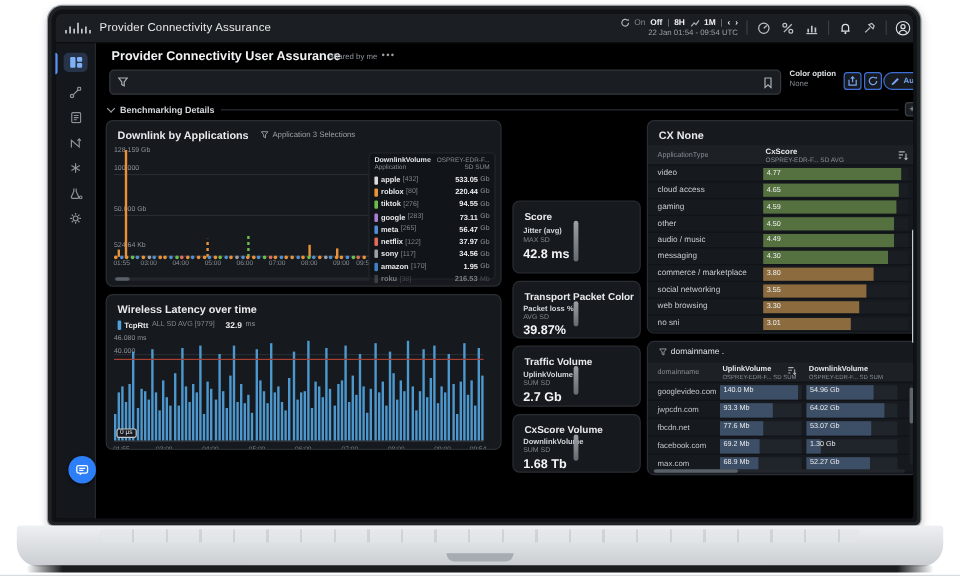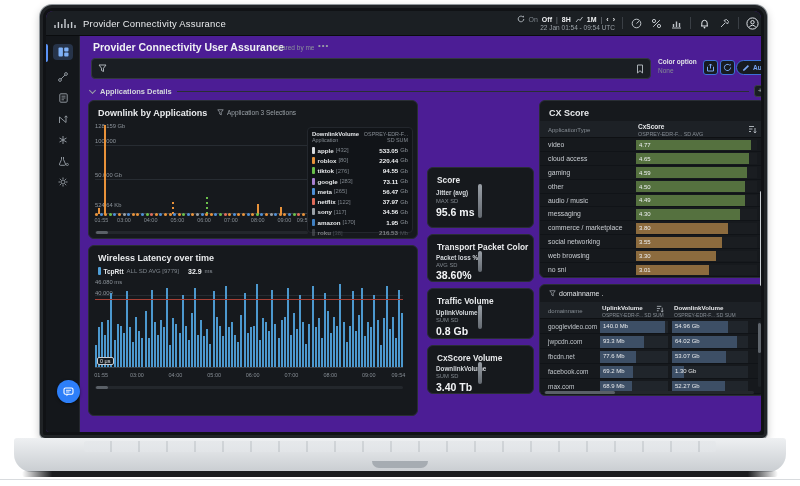--- a/index.html
+++ b/index.html
@@ -4,21 +4,21 @@
 <style>
   * { margin:0; padding:0; box-sizing:border-box; font-family:"Liberation Sans", sans-serif; }
   html,body { width:800px; height:486px; background:#ffffff; overflow:hidden; }
   .abs { position:absolute; }
 
   
   #stage { position:relative; width:800px; height:486px; }
   .laptop-screen { position:absolute; left:40px; top:5px; width:727px; height:433px;
     background:#101215; border:3px solid #202326; border-radius:12px 12px 5px 5px;
     box-shadow:0 0 0 1px #90969b, 0 3px 8px rgba(0,0,0,.25); }
-  .display { position:absolute; inset:3px; background:#4c1d95; border-radius:7px 7px 3px 3px; overflow:hidden; }
+  .display { position:absolute; inset:3px; background:#000000; border-radius:7px 7px 3px 3px; overflow:hidden; }
   .deck { position:absolute; left:14px; top:438px; width:772px; height:34px;
     background:linear-gradient(#eef0f2,#c9cdd1); border-radius:3px 3px 18px 18px; }
   .keys { position:absolute; left:70px; top:3px; right:70px; height:11px; border-radius:2px; opacity:.65;
     background:repeating-linear-gradient(90deg,#e3e6e9 0 26px,#c3c8cc 26px 28px); }
   .notch { position:absolute; left:50%; top:23px; width:56px; height:7px; margin-left:-28px;
     background:#a6acb2; border-radius:0 0 7px 7px; }
   .base-shadow { position:absolute; left:22px; top:471px; width:756px; height:6px; border-radius:3px;
     background:linear-gradient(90deg,rgba(26,28,30,0) 0%, #1a1c1e 4%, #1a1c1e 96%, rgba(26,28,30,0) 100%); }
   .base-line { position:absolute; left:0; top:479px; width:800px; height:1px; background:#d8dbde; }
 
@@ -322,21 +322,21 @@
       </div>
       <div class="author-btn">
         <svg width="8" height="8" viewBox="0 0 8 8">
             <path d="M1,7 L1.5,5.3 L5.8,1 L7,2.2 L2.7,6.5 Z" fill="#79a5f2"></path>
           </svg>
         <span>Author</span>
       </div>
 
       <div class="bench-row">
         <div class="chev"></div>
-        <span class="bench-lbl">Applications Details</span>
+        <span class="bench-lbl">Benchmarking Details</span>
         <div class="bench-line"></div>
         <div class="plus-btn">+</div>
       </div>
 
       <div class="panel" style="left:42px; top:89px; width:330px; height:139px;">
         <div class="p-title">Downlink by Applications</div>
         <div class="filter-chip abs" style="left:128px; top:8px;">
           <svg width="7" height="7" viewBox="0 0 9 9">
               <path d="M1,1 H8 L5.5,4.2 V7.5 L3.5,6.5 V4.2 Z" fill="none" stroke="#9aa1a7" stroke-width="1"></path>
             </svg>
@@ -490,21 +490,21 @@
           <div class="lg-row" style="opacity:.45">
               <span class="lg-chip" style="background: rgb(107, 112, 118);"></span>
               <span class="lg-name">roku</span>
               <span class="lg-count">[38]</span>
               <span class="lg-val">216.53</span>
               <span class="lg-unit">Mb</span>
             </div>
         </div>
       </div>
 
-      <div class="panel" style="left:42px; top:234px; width:330px; height:171px;">
+      <div class="panel" style="left:42px; top:234px; width:330px; height:130px;">
         <div class="p-title">Wireless Latency over time</div>
         <div class="abs" style="left:9px; top:21px; display:flex; align-items:center; gap:3px;">
           <span style="width:2.5px; height:8px; background:#4f9fd8; border-radius:1px;"></span>
           <span style="font-size:6.5px; font-weight:bold; color:#e6e8ea;">TcpRtt</span>
           <span style="font-size:6px; color:#7f868d;">ALL  SD  AVG  [9779]</span>
           <span style="font-size:7px; font-weight:bold; color:#f0f2f4; margin-left:6px;">32.9</span>
           <span style="font-size:6px; color:#8d949b;">ms</span>
         </div>
         <span class="ylab abs" style="left:6px; top:33px;">46.080 ms</span>
         <span class="ylab abs" style="left:6px; top:44px;">40.000</span>
@@ -628,47 +628,47 @@
         </div>
         <div class="hscroll" style="left:6px; top:140px; width:308px;">
             <div class="hthumb"></div>
           </div>
       </div>
 
       <div class="panel" style="left:381px; top:156px; width:107px; height:61px;">
         <div class="p-title" style="font-size:8.3px">Score</div>
         <div class="kpi-lab">Jitter (avg)</div>
         <div class="kpi-agg">MAX  SD</div>
-        <div class="kpi-val">95.6 ms</div>
+        <div class="kpi-val">42.8 ms</div>
         <div class="kpi-bar"></div>
       </div>
       <div class="panel" style="left:381px; top:223px; width:107px; height:48px;">
         <div class="p-title" style="font-size:8.3px">Transport Packet Color</div>
         <div class="kpi-lab" style="top:19px">Packet loss %</div>
         <div class="kpi-agg" style="top:27px">AVG  SD</div>
-        <div class="kpi-val" style="top:34px">38.60%</div>
+        <div class="kpi-val" style="top:34px">39.87%</div>
         <div class="kpi-bar"></div>
       </div>
       <div class="panel" style="left:381px; top:277px; width:107px; height:51px;">
         <div class="p-title" style="font-size:8.3px">Traffic Volume</div>
         <div class="kpi-lab" style="top:20px">UplinkVolume</div>
         <div class="kpi-agg" style="top:28px">SUM  SD</div>
-        <div class="kpi-val" style="top:36px">0.8 Gb</div>
+        <div class="kpi-val" style="top:36px">2.7 Gb</div>
         <div class="kpi-bar"></div>
       </div>
       <div class="panel" style="left:381px; top:334px; width:107px; height:49px;">
         <div class="p-title" style="font-size:8.3px">CxScore Volume</div>
         <div class="kpi-lab" style="top:19px">DownlinkVolume</div>
         <div class="kpi-agg" style="top:27px">SUM  SD</div>
-        <div class="kpi-val" style="top:35px">3.40 Tb</div>
+        <div class="kpi-val" style="top:35px">1.68 Tb</div>
         <div class="kpi-bar"></div>
       </div>
 
       <div class="panel" style="left:493px; top:89px; width:226px; height:178px;">
-        <div class="p-title">CX Score</div>
+        <div class="p-title">CX None</div>
         <div class="cx-head">
           <span class="h6 abs" style="left:8px; top:6px;">ApplicationType</span>
           <span class="h7b abs" style="left:98px; top:2px;">CxScore</span>
           <span class="h6 abs" style="left:98px; top:10px; font-size:5.4px;">OSPREY-EDR-F...  SD AVG</span>
           <svg class="abs" style="left:208px; top:4px;" width="9" height="9" viewBox="0 0 9 9">
               <g stroke="#aab0b6" stroke-width="1">
                 <line x1="1" y1="1.5" x2="6" y2="1.5"></line>
                 <line x1="1" y1="4" x2="4.5" y2="4"></line>
                 <line x1="1" y1="6.5" x2="3" y2="6.5"></line>
                 <line x1="7" y1="3" x2="7" y2="8"></line>

